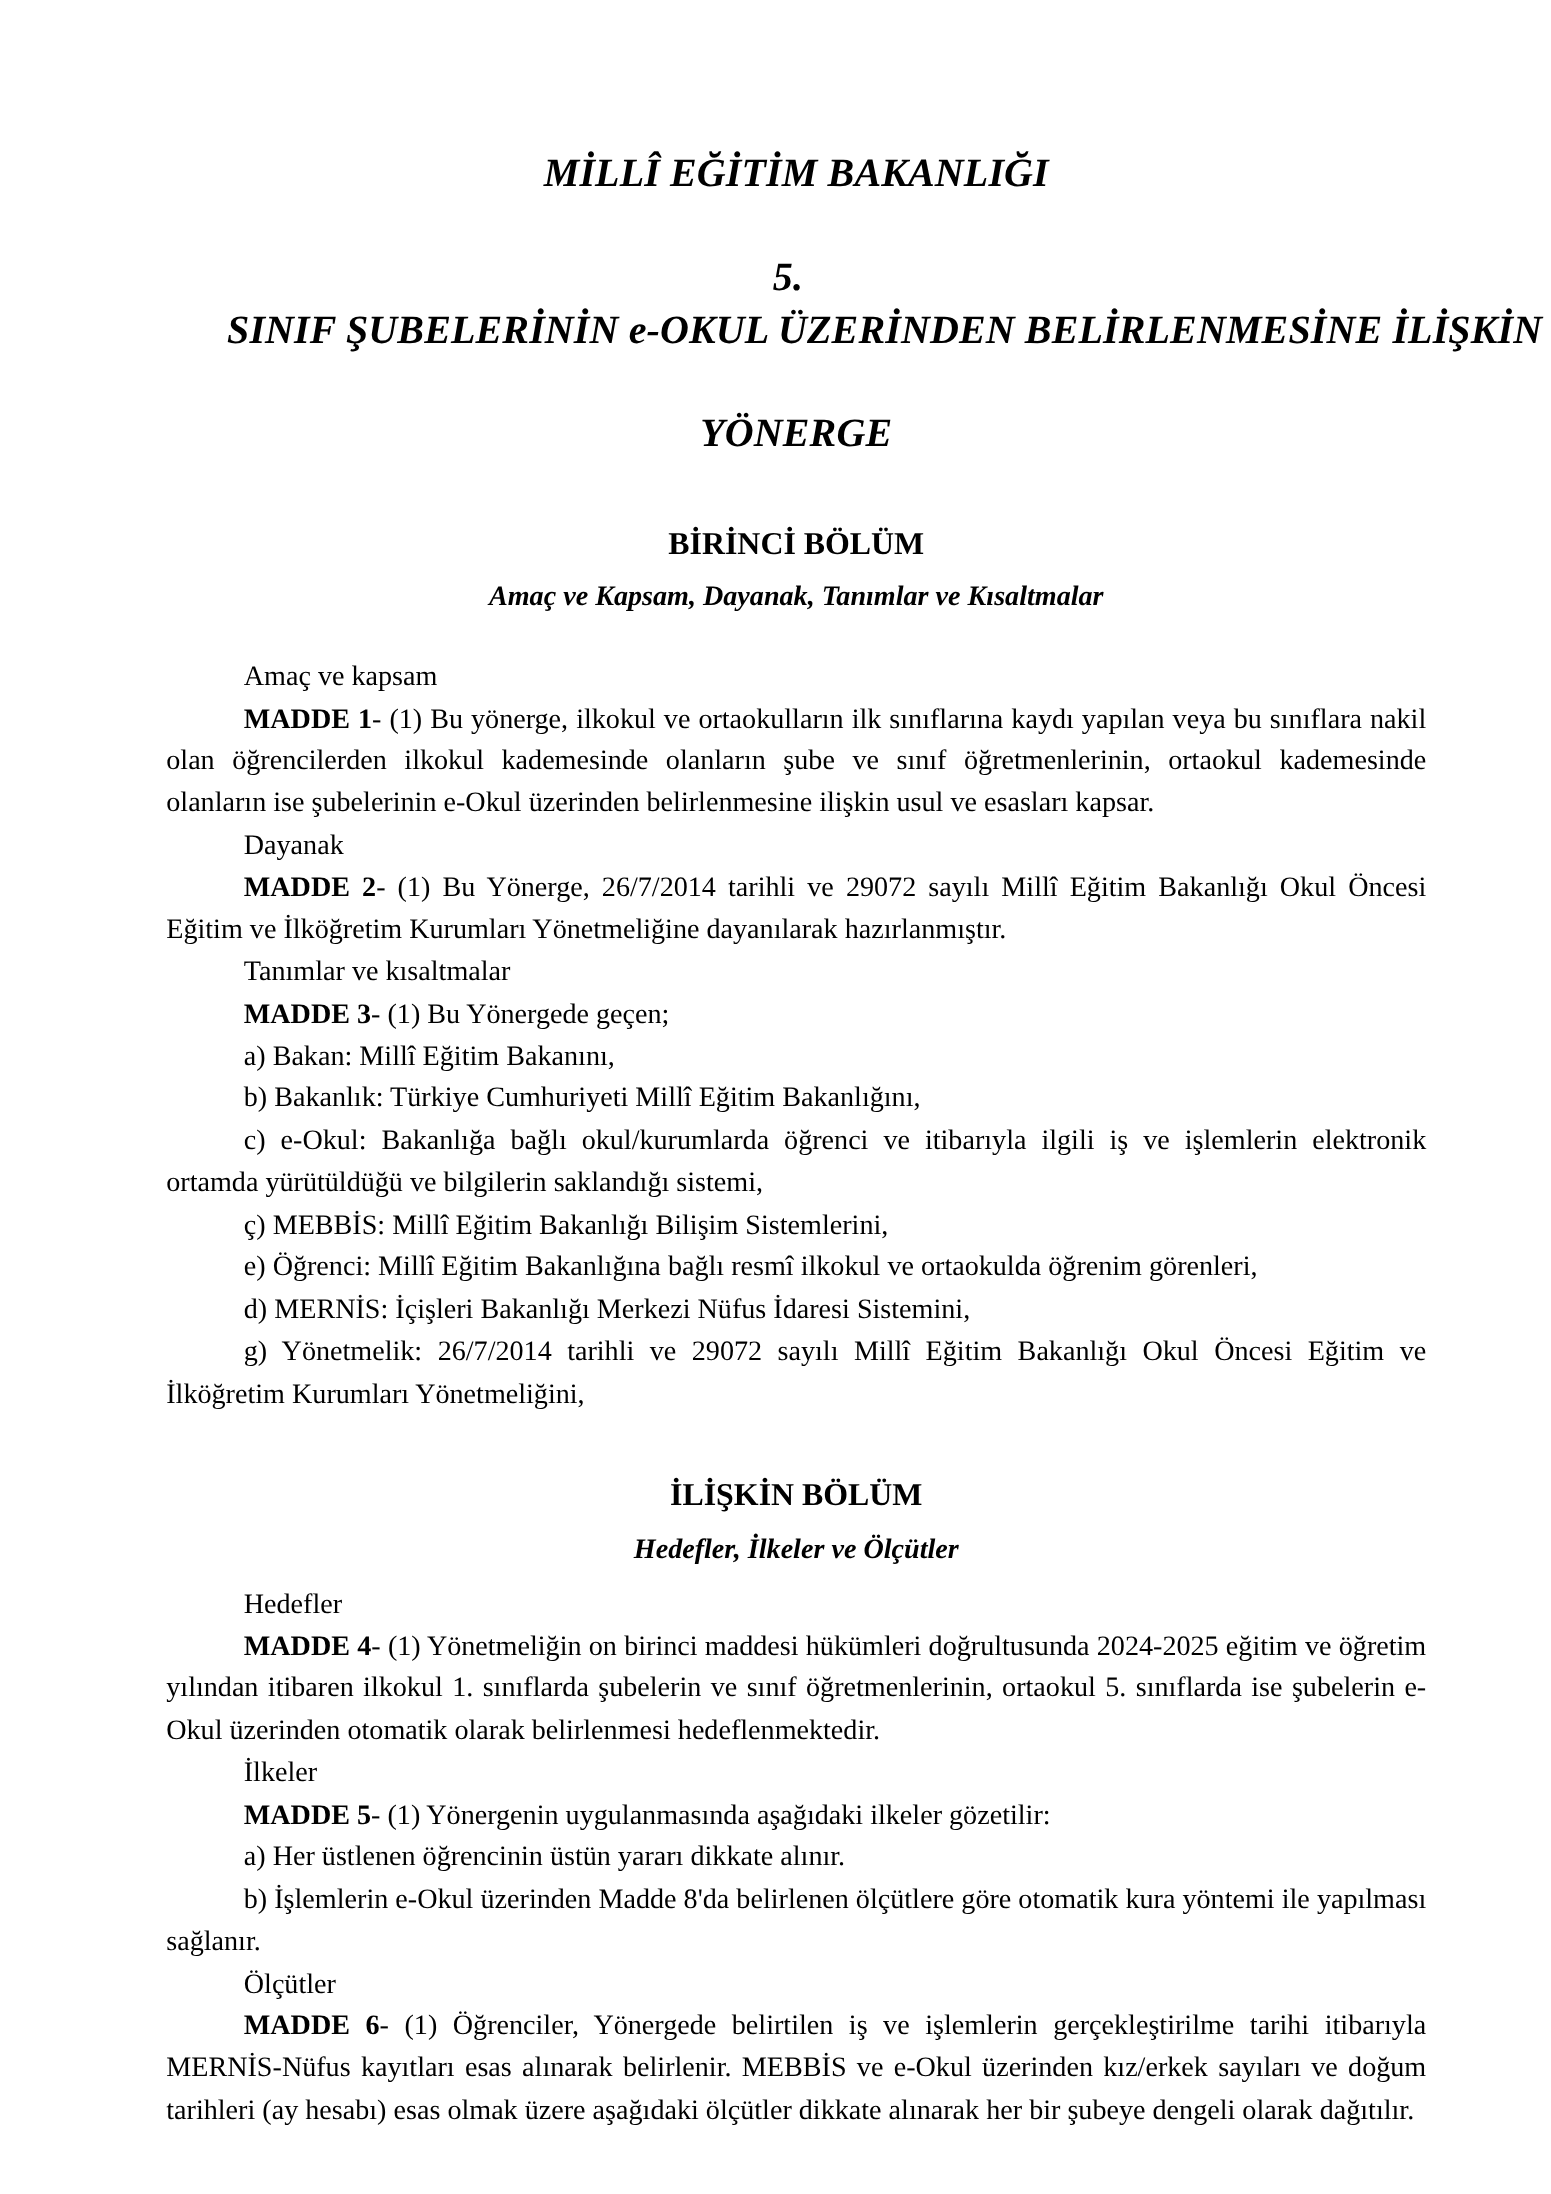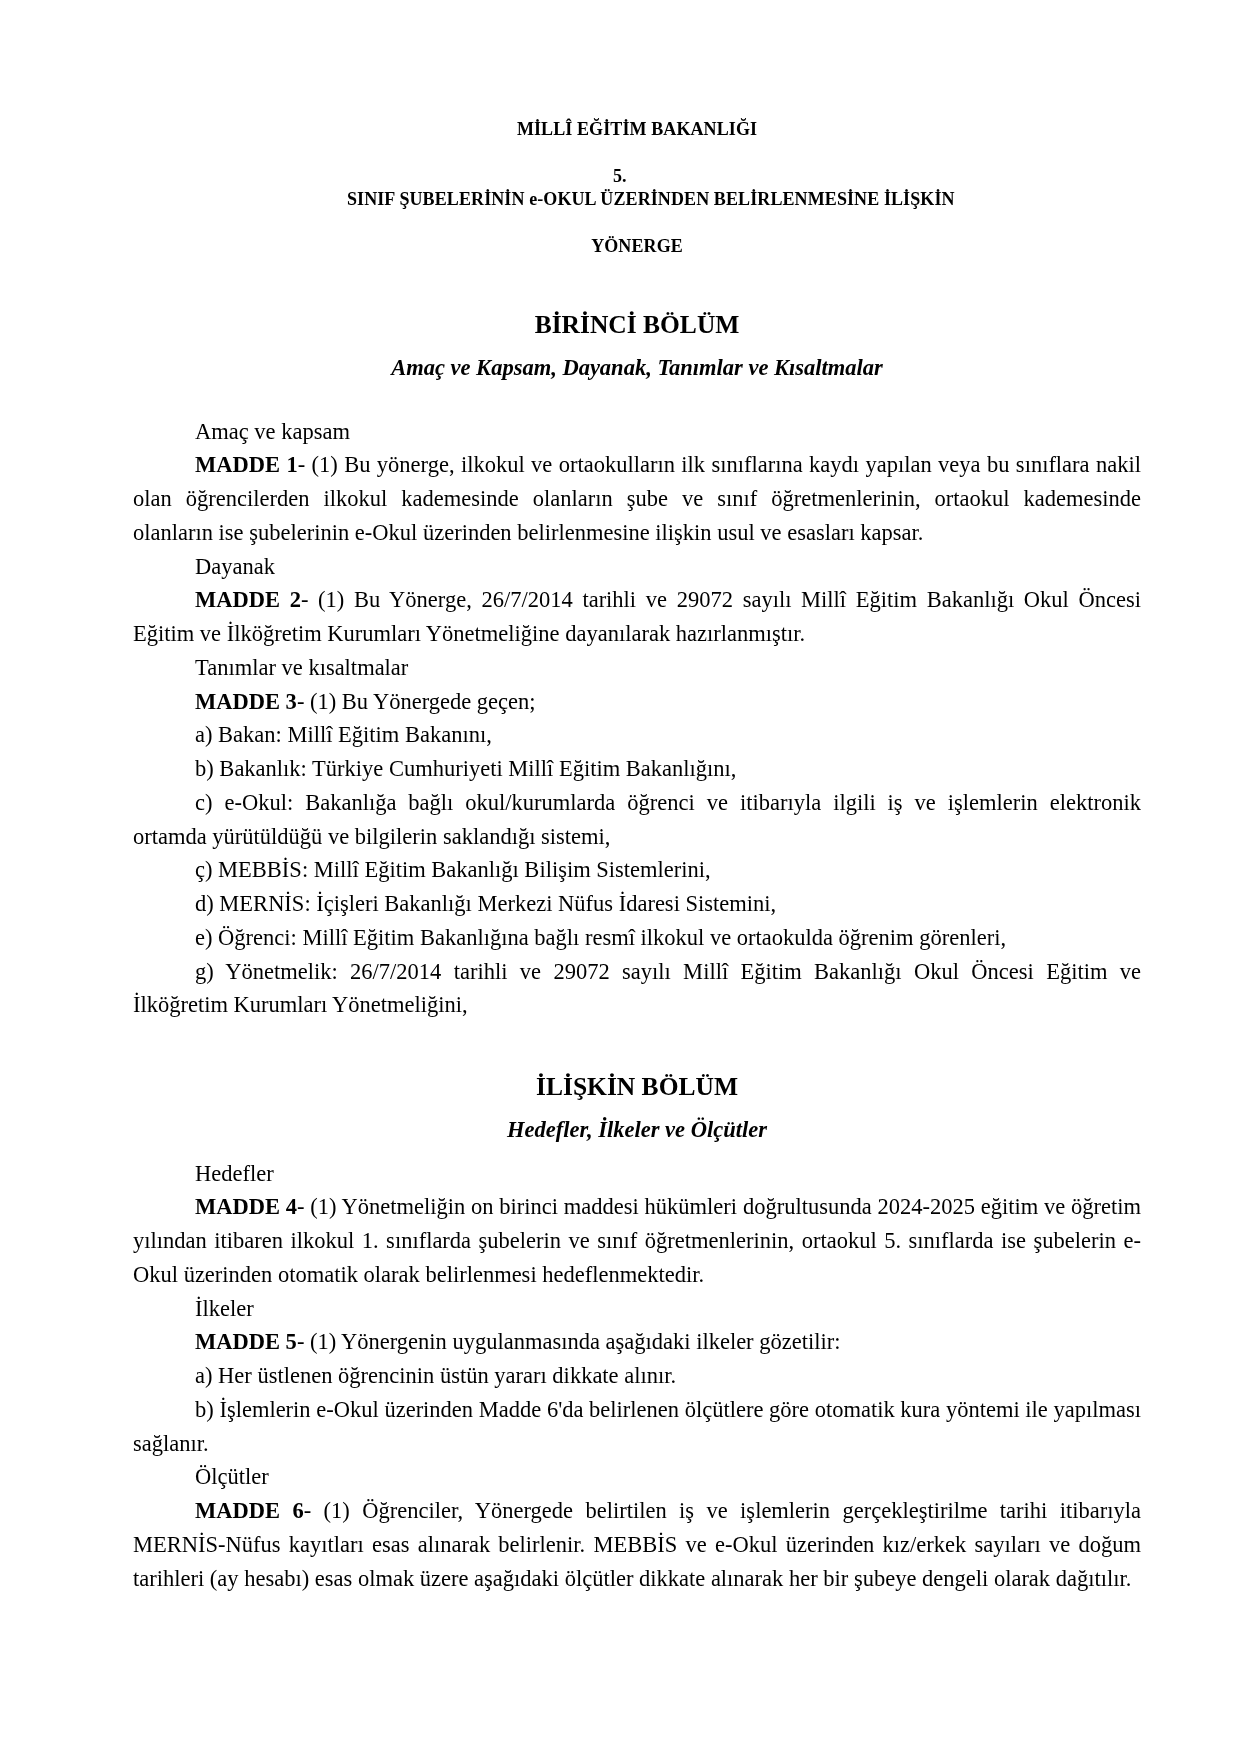--- a/index.html
+++ b/index.html
@@ -16,23 +16,24 @@
   }
   .page {
     width: 1241px;
     min-height: 1755px;
     box-sizing: border-box;
     padding: 118px 100px 60px 133px;
   }
   .doc-title {
     text-align: center;
     font-weight: bold;
-    font-size: 18px;
+    font-size: 32px;
     line-height: 1.30;
     letter-spacing: 0.1px;
+    font-style: italic;
   }
   .doc-title .title-line {
     display: block;
   }
   .title-line-3 {
     display: flex;
     align-items: baseline;
     white-space: pre;
   }
   .title-num {
@@ -112,39 +113,39 @@
 
   <div class="art-head">Dayanak</div>
   <p class="body-par"><span class="lbl">MADDE 2</span><span>- (1) Bu Yönerge, 26/7/2014 tarihli ve 29072 sayılı Millî Eğitim Bakanlığı Okul Öncesi Eğitim ve İlköğretim Kurumları Yönetmeliğine dayanılarak hazırlanmıştır.</span></p>
 
   <div class="art-head">Tanımlar ve kısaltmalar</div>
   <p class="body-par no-justify"><span class="lbl">MADDE 3</span><span>- (1) Bu Yönergede geçen;</span></p>
   <p class="body-par no-justify">a) Bakan: Millî Eğitim Bakanını,</p>
   <p class="body-par no-justify">b) Bakanlık: Türkiye Cumhuriyeti Millî Eğitim Bakanlığını,</p>
   <p class="body-par">c) e-Okul: Bakanlığa bağlı okul/kurumlarda öğrenci ve itibarıyla ilgili iş ve işlemlerin elektronik ortamda yürütüldüğü ve bilgilerin saklandığı sistemi,</p>
   <p class="body-par no-justify">ç) MEBBİS: Millî Eğitim Bakanlığı Bilişim Sistemlerini,</p>
+  <p class="body-par">e) Öğrenci: Millî Eğitim Bakanlığına bağlı resmî ilkokul ve ortaokulda öğrenim görenleri,</p>
   <p class="body-par no-justify">d) MERNİS: İçişleri Bakanlığı Merkezi Nüfus İdaresi Sistemini,</p>
-  <p class="body-par">e) Öğrenci: Millî Eğitim Bakanlığına bağlı resmî ilkokul ve ortaokulda öğrenim görenleri,</p>
   <p class="body-par">g) Yönetmelik: 26/7/2014 tarihli ve 29072 sayılı Millî Eğitim Bakanlığı Okul Öncesi Eğitim ve İlköğretim Kurumları Yönetmeliğini,</p>
 
   <div class="chapter-gap-2"></div>
 
   <div class="chapter-block">
     <span class="chapter-name">İLİŞKİN BÖLÜM</span>
     <span class="chapter-sub">Hedefler, İlkeler ve Ölçütler</span>
   </div>
 
   <div class="after-chapter-2"></div>
 
   <div class="art-head">Hedefler</div>
   <p class="body-par"><span class="lbl">MADDE 4</span><span>- (1) Yönetmeliğin on birinci maddesi hükümleri doğrultusunda 2024-2025 eğitim ve öğretim yılından itibaren ilkokul 1. sınıflarda şubelerin ve sınıf öğretmenlerinin, ortaokul 5. sınıflarda ise şubelerin e-Okul üzerinden otomatik olarak belirlenmesi hedeflenmektedir.</span></p>
 
   <div class="art-head">İlkeler</div>
   <p class="body-par no-justify"><span class="lbl">MADDE 5</span><span>- (1) Yönergenin uygulanmasında aşağıdaki ilkeler gözetilir:</span></p>
   <p class="body-par no-justify">a) Her üstlenen öğrencinin üstün yararı dikkate alınır.</p>
-  <p class="body-par">b) İşlemlerin e-Okul üzerinden Madde 6'da belirlenen ölçütlere göre otomatik kura yöntemi ile yapılması sağlanır.</p>
+  <p class="body-par">b) İşlemlerin e-Okul üzerinden Madde 8'da belirlenen ölçütlere göre otomatik kura yöntemi ile yapılması sağlanır.</p>
 
   <div class="art-head">Ölçütler</div>
   <p class="body-par"><span class="lbl">MADDE 6</span><span>- (1) Öğrenciler, Yönergede belirtilen iş ve işlemlerin gerçekleştirilme tarihi itibarıyla MERNİS-Nüfus kayıtları esas alınarak belirlenir. MEBBİS ve e-Okul üzerinden kız/erkek sayıları ve doğum tarihleri (ay hesabı) esas olmak üzere aşağıdaki ölçütler dikkate alınarak her bir şubeye dengeli olarak dağıtılır.</span></p>
 
   <div class="tail-space"></div>
 
 </div>
 
 </body></html>

